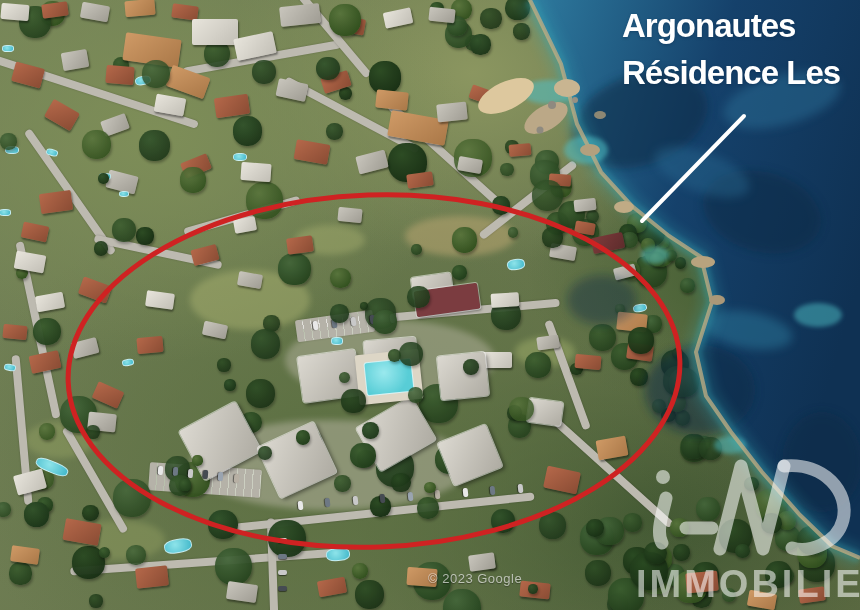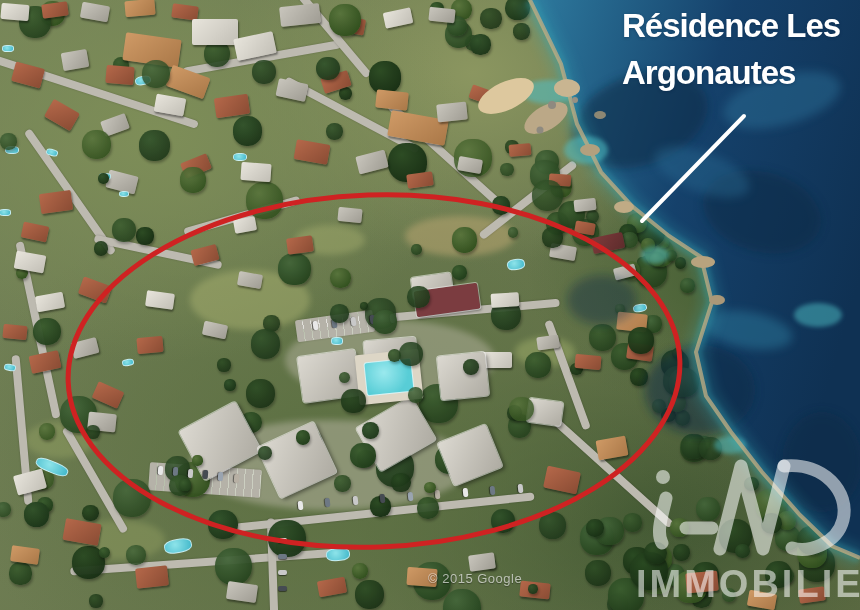--- a/index.html
+++ b/index.html
@@ -449,25 +449,25 @@
       <ellipse cx="600" cy="115" rx="6" ry="4" fill="#9a8f76" opacity=".9"></ellipse>
     </g>
   </svg>
 
   <svg id="overlay" class="layer" width="860" height="610" viewBox="0 0 860 610">
     <ellipse cx="374" cy="371" rx="306" ry="176" fill="none" style="stroke:var(--highlight-red,#cf2222)" stroke-width="5" transform="rotate(-2 374 371)"></ellipse>
     <line x1="744" y1="116" x2="642" y2="221" style="stroke:var(--annotation-white,#fff)" stroke-width="4" stroke-linecap="round"></line>
   </svg>
 
   <div id="title">
+    <div>Argonautes</div>
     <div>Résidence Les</div>
-    <div>Argonautes</div>
   </div>
 
-  <div id="google-wm">© 2015 Google</div>
+  <div id="google-wm">© 2023 Google</div>
 
   <div id="logo">
     <svg class="layer" width="860" height="610" viewBox="0 0 860 610" role="img" aria-label="iAD">
       <g fill="none" style="stroke:var(--logo-white-alpha,rgba(255,255,255,.55))" stroke-width="13" stroke-linecap="round" stroke-linejoin="round">
         <circle cx="663" cy="477" r="7" fill="rgba(255,255,255,.55)" stroke="none"></circle>
         <path d="M666,498 C662,516 656,532 662,543"></path>
         <path d="M686,528 L712,528"></path>
         <path d="M720,549 L741,466 L763,549 L784,466"></path>
         <path d="M784,466 C824,462 850,492 843,520 C837,544 808,553 792,548"></path>
       </g>

